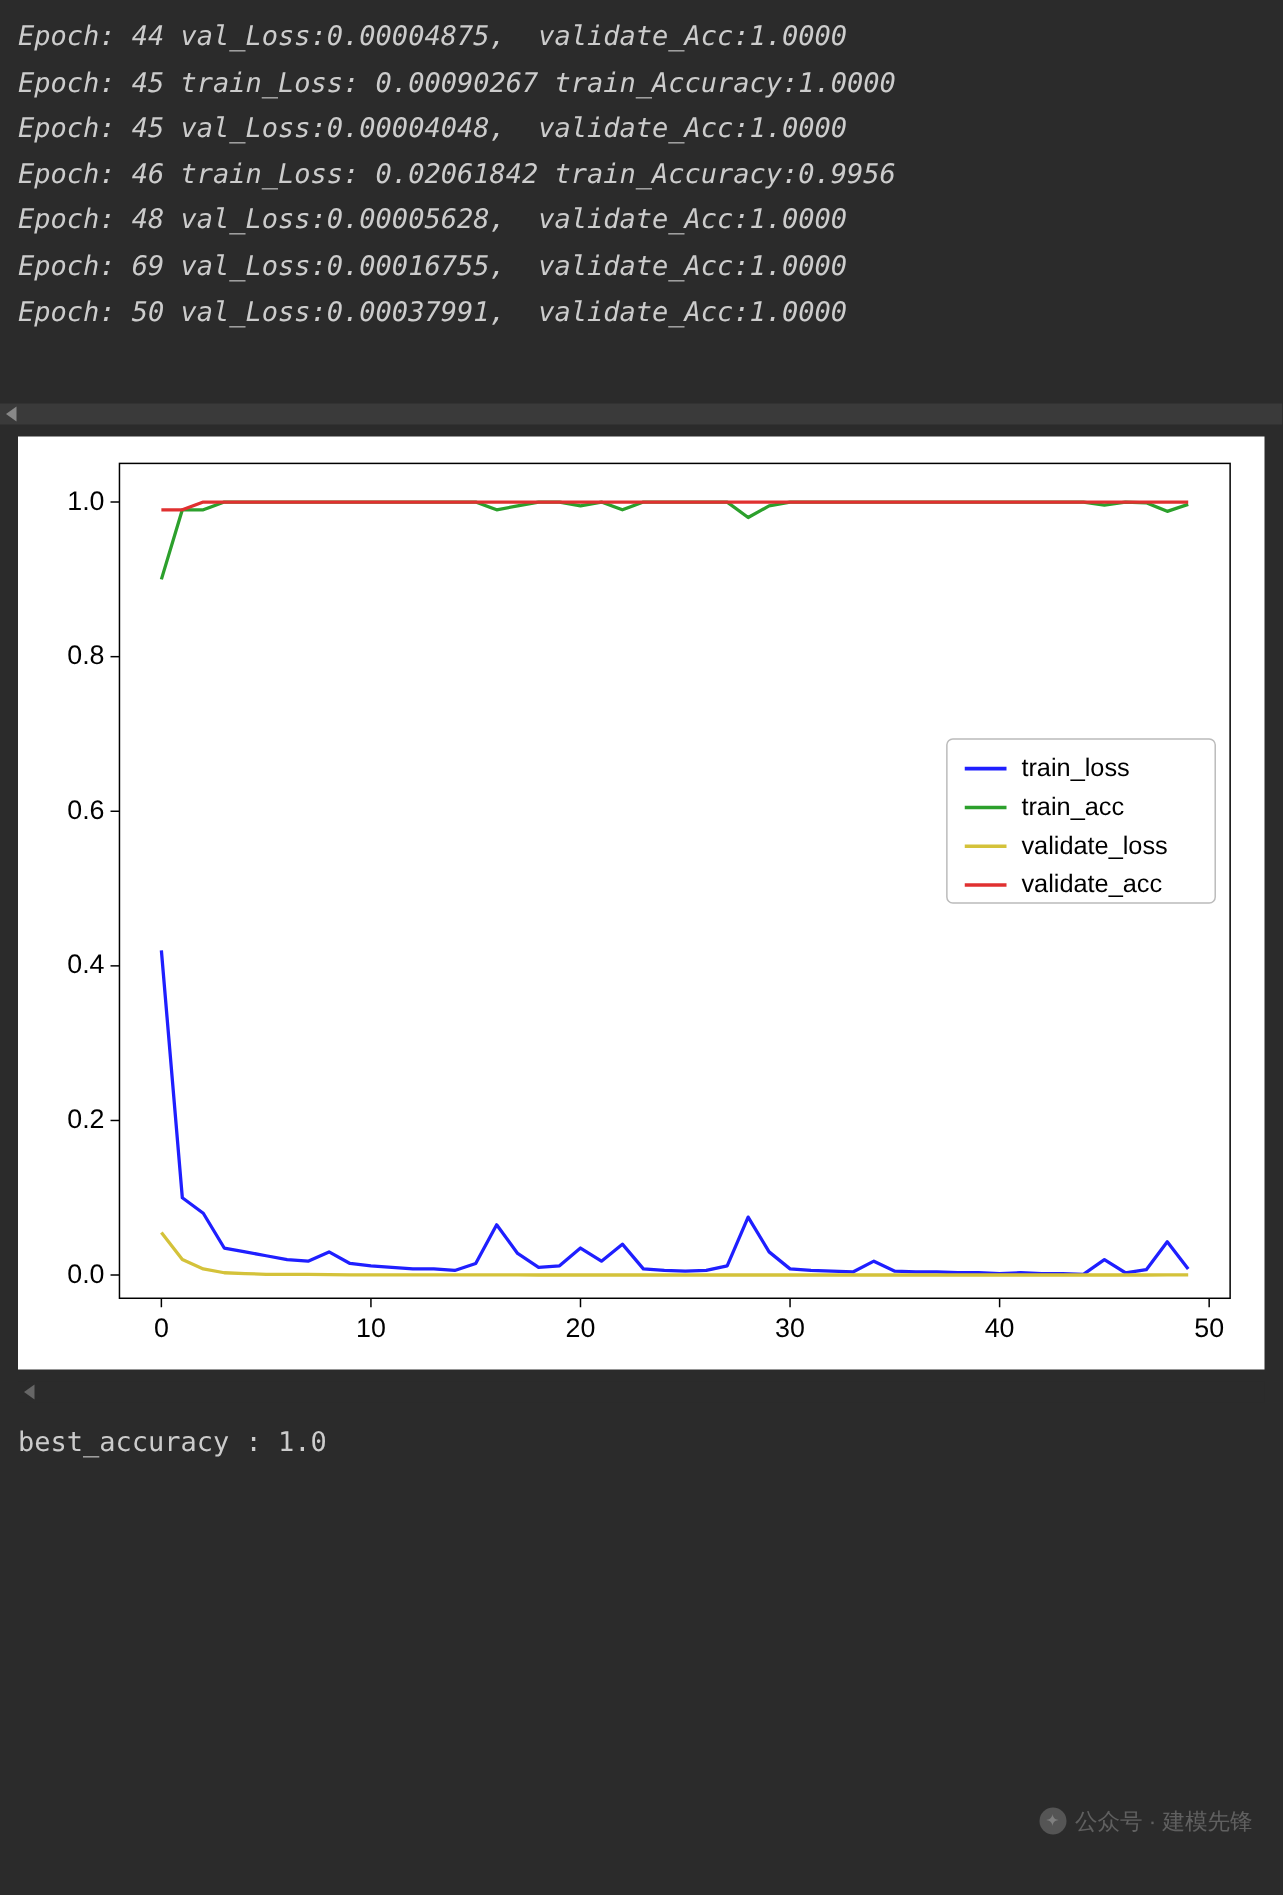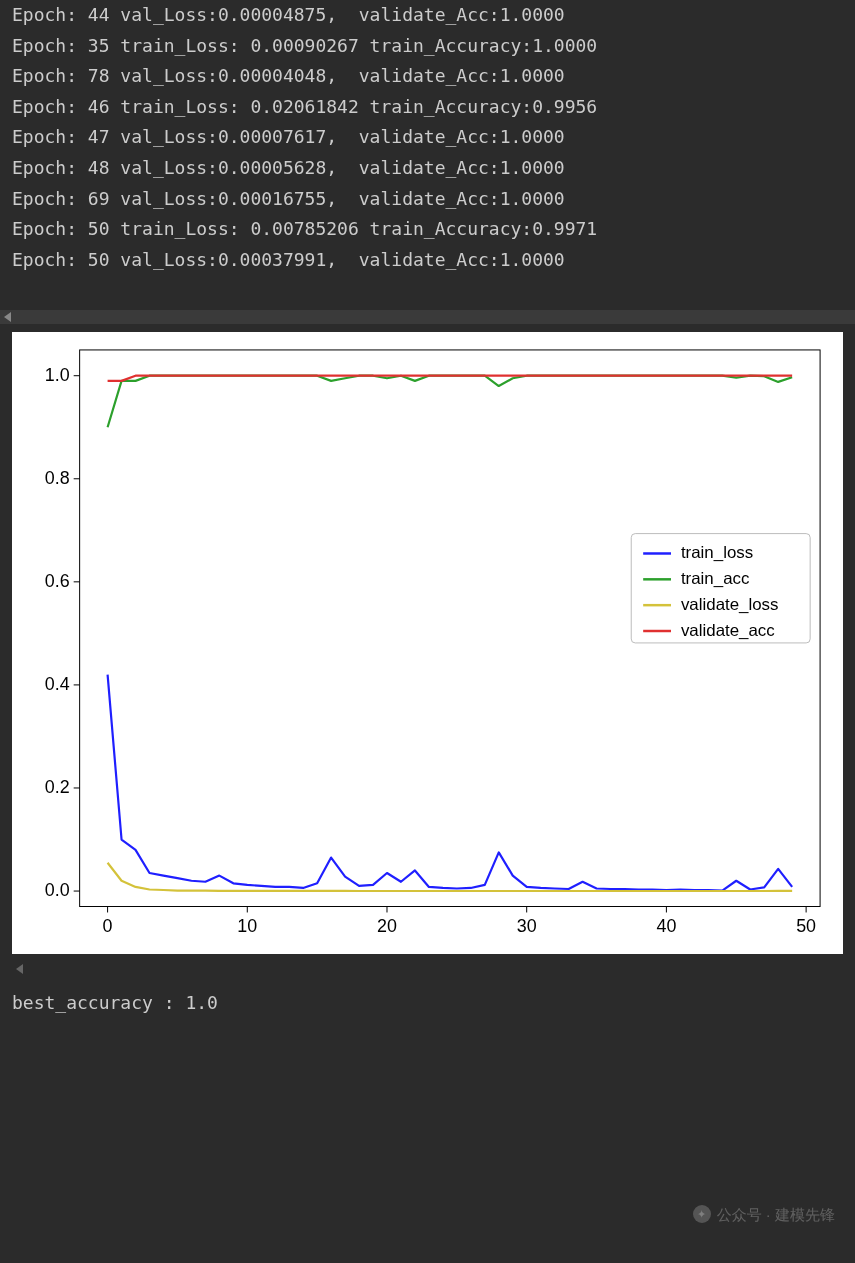--- a/index.html
+++ b/index.html
@@ -5,21 +5,22 @@
   * { margin: 0; padding: 0; box-sizing: border-box; }
   body {
     background: #2b2b2b;
     font-family: "Consolas", "Monaco", monospace;
     color: #cccccc;
     font-size: 18px;
     line-height: 1.7;
     width: 855px;
   }
   .terminal {
-    padding: 0 12px;
+    padding: 10px 12px;
+    font-style: italic;
   }
   .log-line {
     white-space: pre;
   }
   .scrollbar {
     height: 14px;
     background: #3a3a3a;
     margin: 4px 0 8px 0;
     position: relative;
   }
@@ -80,27 +81,25 @@
   .best-line {
     padding: 4px 12px 12px 12px;
   }
 </style>
 </head>
 <body>
 
 <div class="terminal">
   <div id="log-block">
       <div class="log-line">Epoch: 44 val_Loss:0.00004875,  validate_Acc:1.0000</div>
-      <div class="log-line">Epoch: 35 train_Loss: 0.00090267 train_Accuracy:1.0000</div>
-      <div class="log-line">Epoch: 78 val_Loss:0.00004048,  validate_Acc:1.0000</div>
+      <div class="log-line">Epoch: 45 train_Loss: 0.00090267 train_Accuracy:1.0000</div>
+      <div class="log-line">Epoch: 45 val_Loss:0.00004048,  validate_Acc:1.0000</div>
       <div class="log-line">Epoch: 46 train_Loss: 0.02061842 train_Accuracy:0.9956</div>
-      <div class="log-line">Epoch: 47 val_Loss:0.00007617,  validate_Acc:1.0000</div>
       <div class="log-line">Epoch: 48 val_Loss:0.00005628,  validate_Acc:1.0000</div>
       <div class="log-line">Epoch: 69 val_Loss:0.00016755,  validate_Acc:1.0000</div>
-      <div class="log-line">Epoch: 50 train_Loss: 0.00785206 train_Accuracy:0.9971</div>
       <div class="log-line">Epoch: 50 val_Loss:0.00037991,  validate_Acc:1.0000</div>
     </div>
   <div class="log-line">&nbsp;</div>
 </div>
 
 <div class="scrollbar">
   <div class="scroll-arrow-left"></div>
 </div>
 
 <div class="chart-container">

